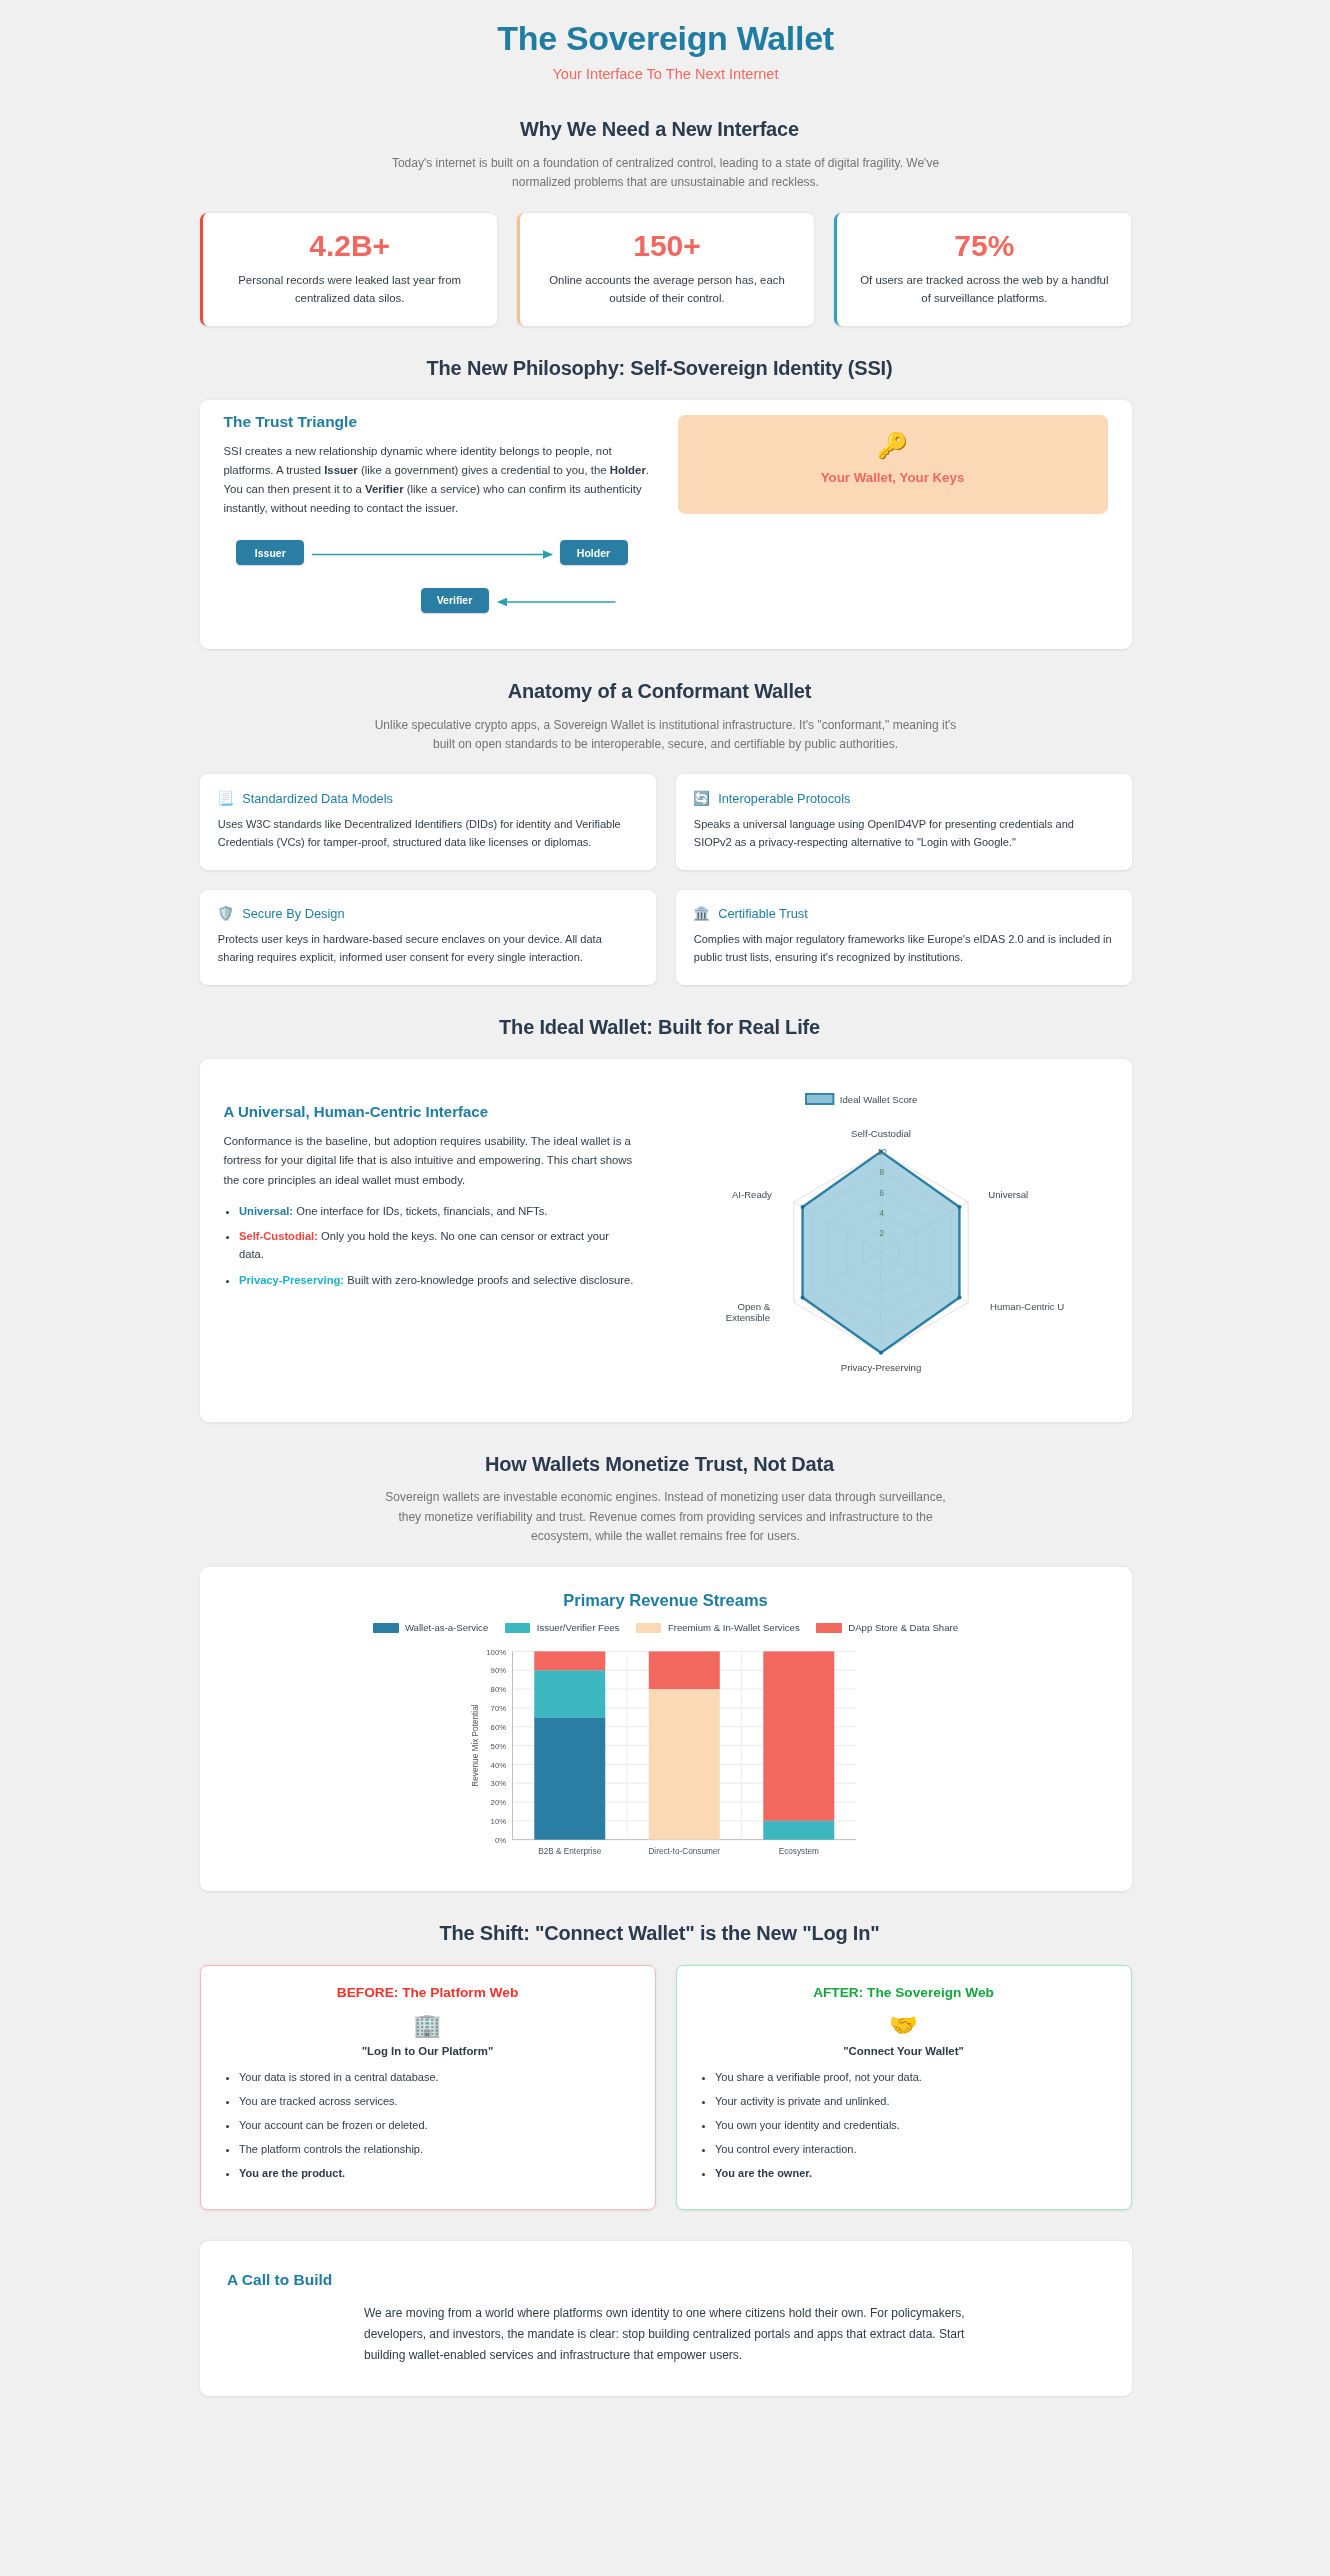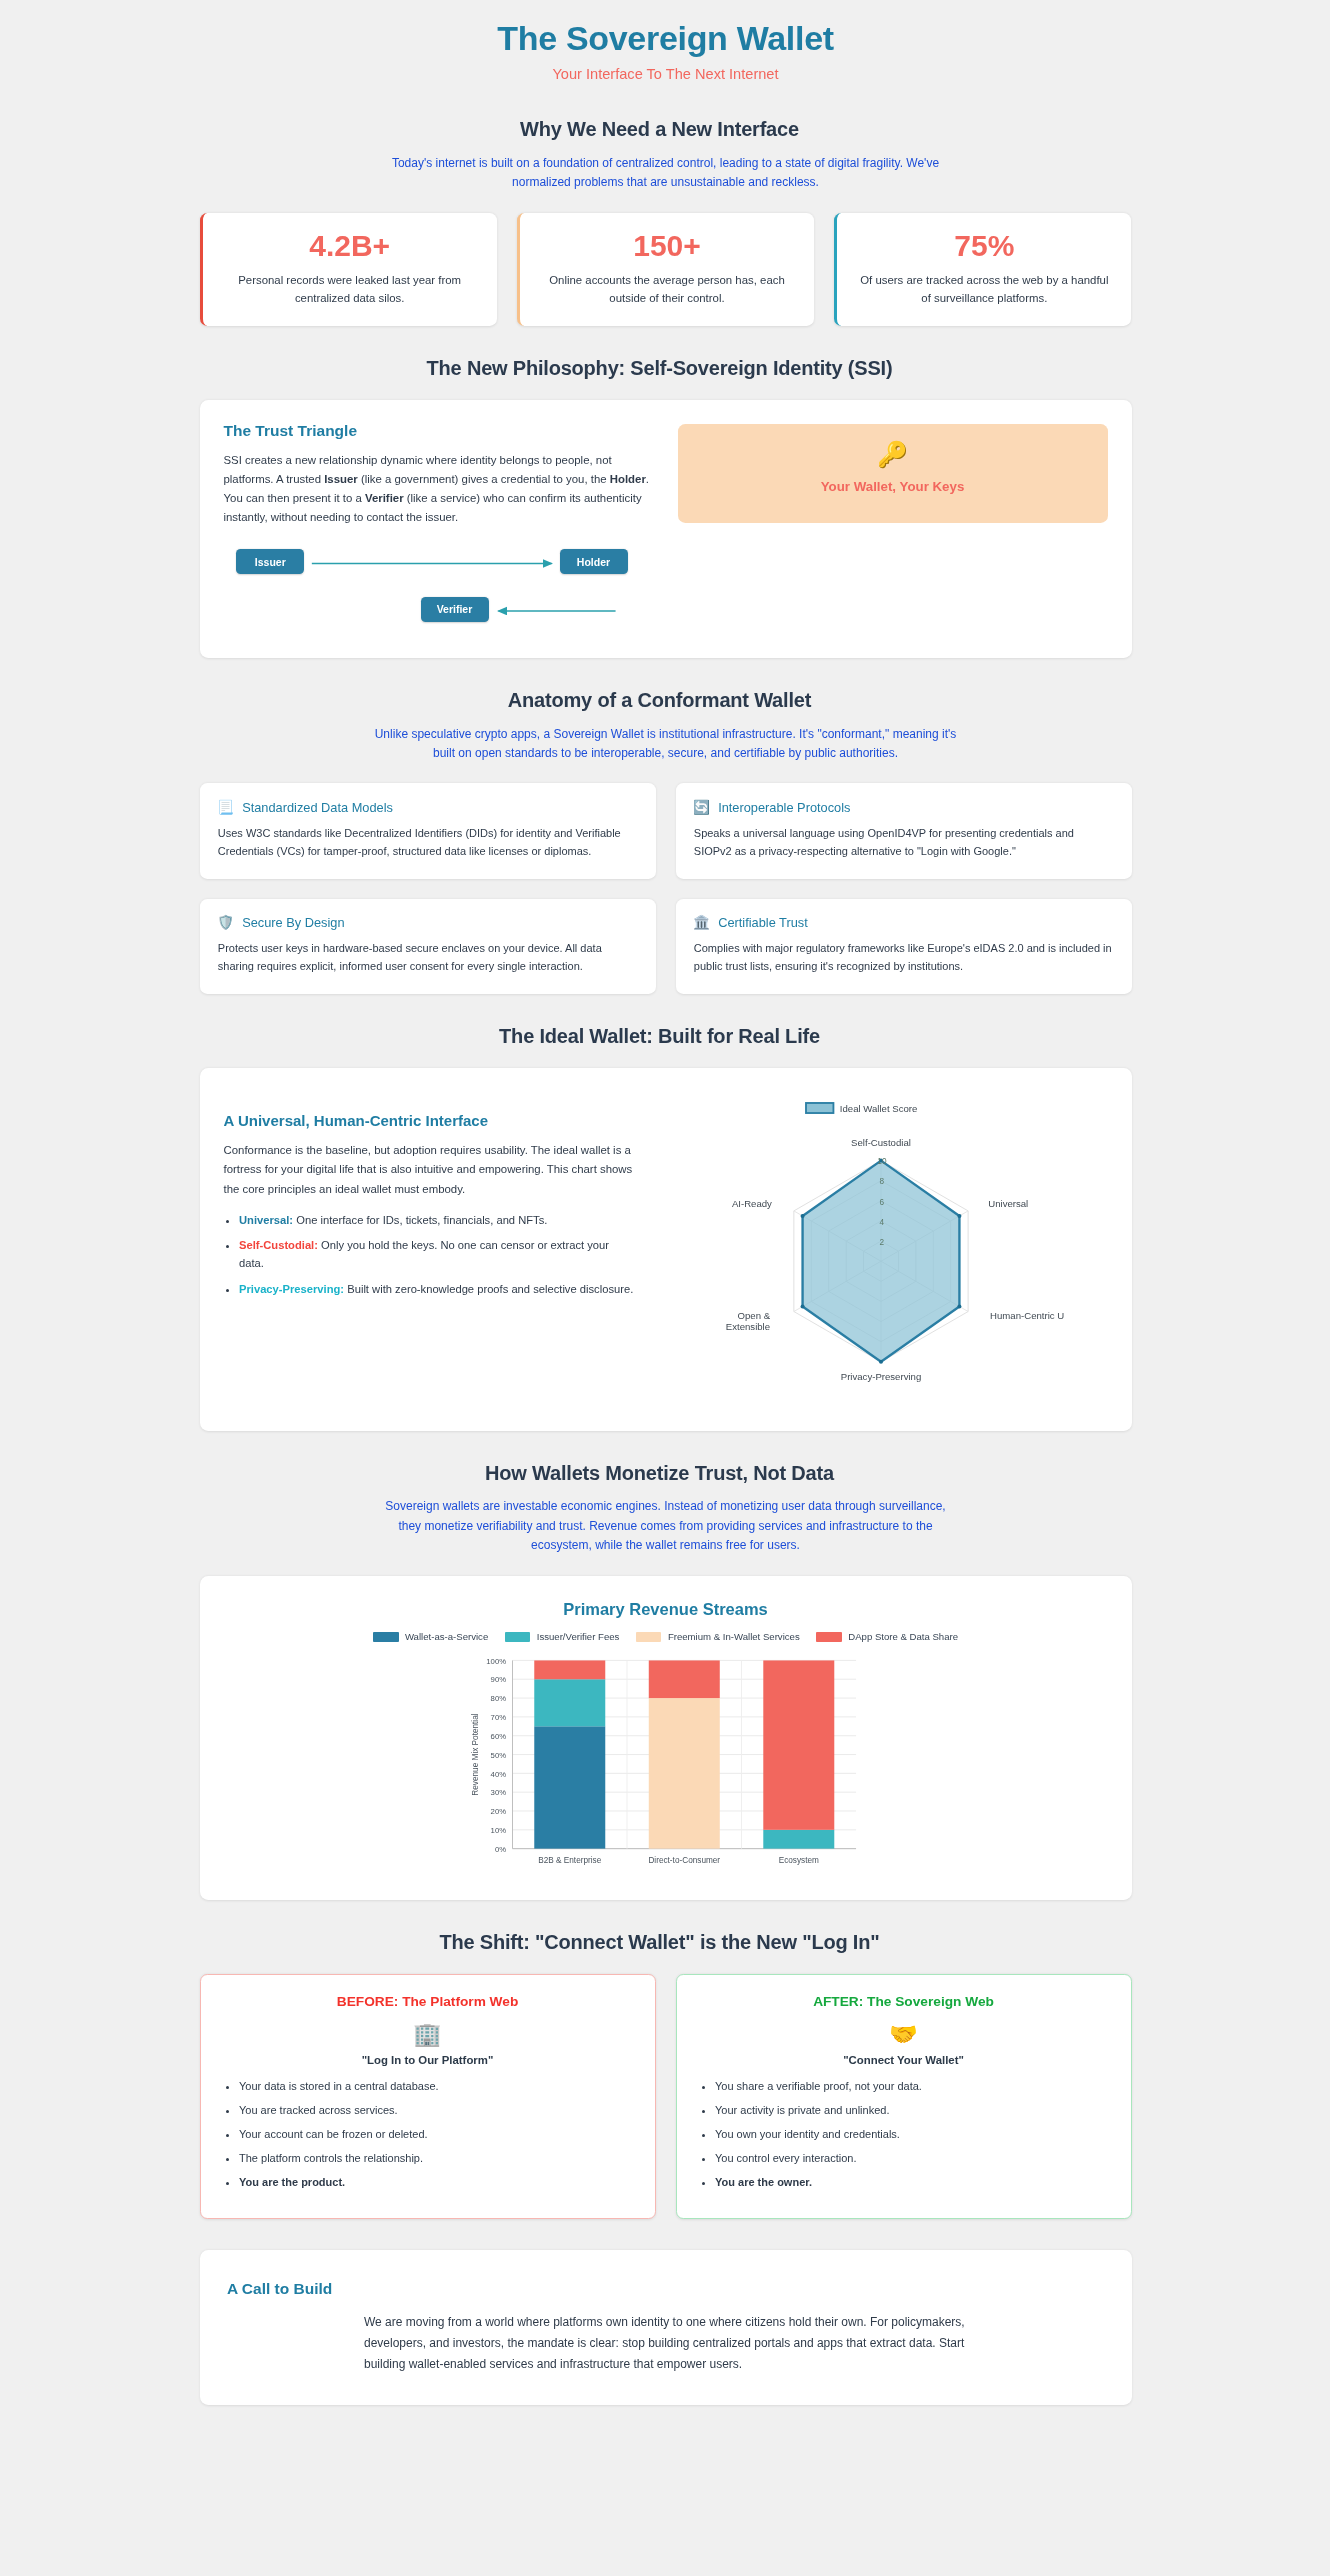--- a/index.html
+++ b/index.html
@@ -36,21 +36,21 @@
     font-size: 20px;
     font-weight: bold;
     color: #2b3a4d;
     margin: 31px 12px 0 0;
     letter-spacing: -0.2px;
   }
   .sec-lead {
     text-align:center;
     font-size: 12px;
     line-height: 1.62;
-    color: #1d4ed8;
+    color: #737373;
     max-width: 585px;
     margin: 12.8px auto 0 auto;
   }
 
   
   .stats { display:flex; gap: 20px; margin: 20px auto 0 auto; width: 932px; }
   .stat {
     flex:1;
     background:#fff;
     border-radius:7.3px;
@@ -78,21 +78,21 @@
     margin-top: 20px;
   }
   .card-title {
     color:#1f7da3;
     font-size: 15.5px;
     font-weight: bold;
     margin: 0 0 11px 0;
   }
 
   
-  .trust { display:flex; gap: 24px; padding: 22px 24px 24px 24px; }
+  .trust { display:flex; gap: 24px; padding: 13px 24px 24px 24px; }
   .trust .left { flex: 0 0 430px; }
   .trust p.body {
     font-size: 11.4px;
     line-height: 1.68;
     color:#2f3b4a;
     margin: 0;
   }
   .trust p.body b { font-weight: bold; }
   .diagram { margin-top: 18.3px; height: 88px; position:relative; }
   .node {

